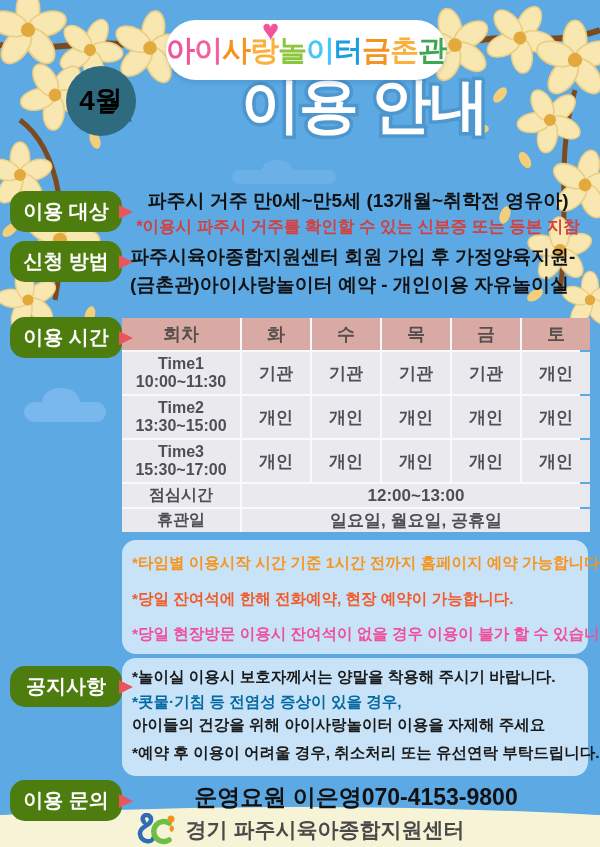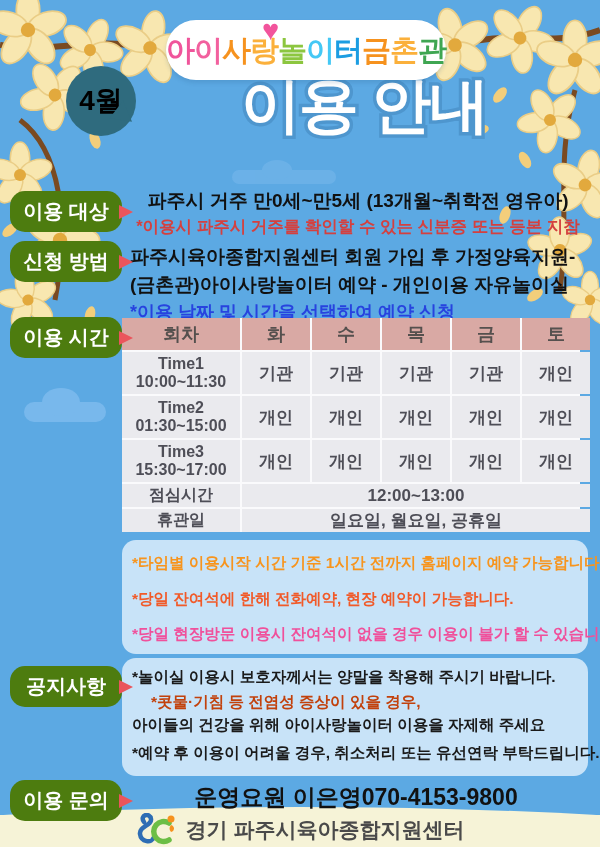--- a/index.html
+++ b/index.html
@@ -64,21 +64,21 @@
   .smallcell{height:23px;font-size:16px;font-weight:700;}
   .smallval{height:23px;font-size:17px;font-weight:800;}
   .span5{grid-column:2 / span 5;}
 
   
   .bluebox{position:absolute;left:122px;width:466px;background:#C8E3F8;border-radius:14px;z-index:3;}
   .guide-box{top:540px;height:114px;}
   .notice-box{top:658px;height:118px;}
   .boxline{position:absolute;left:10px;white-space:nowrap;font-weight:800;font-size:15.5px;}
   .g0{top:13px;} .g1{top:49px;} .g2{top:84px;}
-  .n0{top:9px;color:#1A1A1A;} .n1{top:34px;color:#c2410c;margin-left:19px;}
+  .n0{top:9px;color:#1A1A1A;} .n1{top:34px;color:#0369a1;}
   .n2{top:57px;color:#1A1A1A;} .n3{top:85px;color:#1A1A1A;}
 
   .contact-phone{left:130px;top:782px;width:452px;text-align:center;font-size:23px;
     font-weight:900;color:#111;z-index:4;}
 
   
   .bottom-arc{position:absolute;left:-1200px;top:807px;width:3000px;height:800px;
     border-radius:50%;background:#F6F3D7;z-index:2;}
   .footer-row{position:absolute;left:0;right:0;top:813px;display:flex;align-items:center;
     justify-content:center;gap:8px;z-index:4;}
@@ -156,21 +156,20 @@
 
   <div class="main-title">이용 안내</div>
 
   <div class="bubble b-target">이용 대상</div>
   <div class="t target-line">파주시 거주 만0세~만5세 (13개월~취학전 영유아)</div>
   <div class="t target-note">*이용시 파주시 거주를 확인할 수 있는 신분증 또는 등본 지참</div>
 
   <div class="bubble b-apply">신청 방법</div>
   <div class="t apply-line1">파주시육아종합지원센터 회원 가입 후 가정양육지원-</div>
   <div class="t apply-line2">(금촌관)아이사랑놀이터 예약 - 개인이용 자유놀이실</div>
-  <div class="t apply-note">*이용 날짜 및 시간을 선택하여 예약 신청</div>
 
   <div class="bubble b-hours">이용 시간</div>
 
   <div class="table">
     <div class="td th">회차</div>
     <div class="td th">화</div>
     <div class="td th">수</div>
     <div class="td th">목</div>
     <div class="td th">금</div>
     <div class="td th">토</div>
@@ -180,21 +179,21 @@
       <div class="ttime">10:00~11:30</div>
     </div>
     <div class="td rowcell">기관</div>
     <div class="td rowcell">기관</div>
     <div class="td rowcell">기관</div>
     <div class="td rowcell">기관</div>
     <div class="td rowcell">개인</div>
 
     <div class="td rowcell">
       <div class="tname">Time2</div>
-      <div class="ttime">01:30~15:00</div>
+      <div class="ttime">13:30~15:00</div>
     </div>
     <div class="td rowcell">개인</div>
     <div class="td rowcell">개인</div>
     <div class="td rowcell">개인</div>
     <div class="td rowcell">개인</div>
     <div class="td rowcell">개인</div>
 
     <div class="td rowcell">
       <div class="tname">Time3</div>
       <div class="ttime">15:30~17:00</div>

